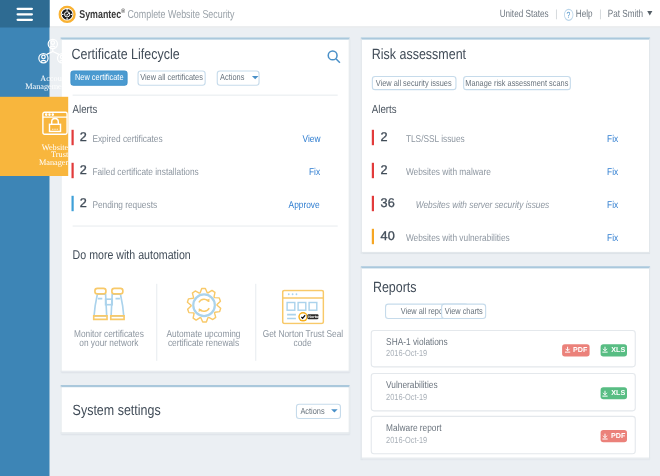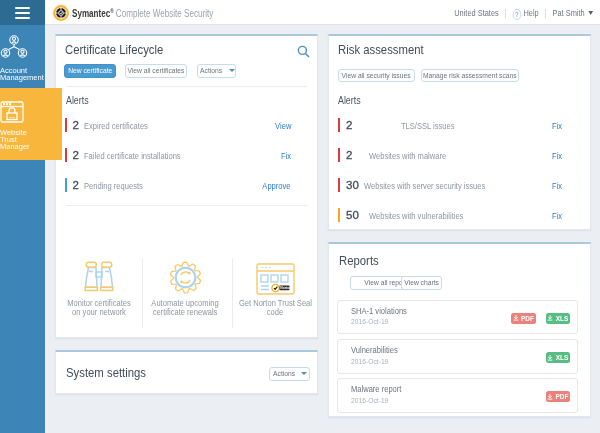--- a/index.html
+++ b/index.html
@@ -7,21 +7,21 @@
 body { font-family:"Liberation Sans", sans-serif; background:#ebeff3; position:relative; }
 .sq { display:inline-block; transform:scaleX(.84); transform-origin:0 50%; white-space:nowrap; }
 .sqr { display:inline-block; transform:scaleX(.84); transform-origin:100% 50%; white-space:nowrap; }
 .sqc { display:inline-block; transform:scaleX(.84); transform-origin:50% 50%; white-space:nowrap; }
 
 
 .sidebar { position:absolute; left:0; top:0; width:45px; height:433px; background:#3d85b6; z-index:5; }
 .burger { position:absolute; left:0; top:0; width:45px; height:25px; background:#2e6b92; }
 .burger span { position:absolute; left:15px; width:15px; height:2.4px; background:#fff; border-radius:1px; }
 .b1{top:7px;} .b2{top:12px;} .b3{top:17px;}
-.nav { position:absolute; left:0; width:62px; text-align:left; color:#fff; }
+.nav { position:absolute; left:0; width:62px; text-align:right; color:#fff;font-family:Liberation Serif, serif; }
 .nav .lbl { font-size:7.5px; line-height:7px; margin-top:2px; }
 .acct { top:25px; height:63px; }
 .acct svg { margin-top:8px; }
 .wtm { top:88px; height:72px; background:#f8b63d; }
 .wtm svg { margin-top:13px; }
 
 
 .header { position:absolute; left:45px; top:0; width:555px; height:25px; background:#fff; border-bottom:1px solid #dfe3e6; }
 .logo { position:absolute; left:7.5px; top:4.5px; }
 .brand { position:absolute; left:26.5px; top:6.5px; font-size:10.5px; color:#3b3b3b; font-weight:bold; white-space:nowrap; transform:scaleX(.77); transform-origin:0 50%; }
@@ -152,20 +152,21 @@
     <div class="albl" style="left:19.5px;"><span class="sq">Failed certificate installations</span></div>
     <div class="alink"><span class="sqr">Fix</span></div>
   </div>
   <div class="arow" style="left:8.5px; top:142px; right:26px;">
     <div class="abar blue"></div>
     <div class="anum" style="left:8px;">2</div>
     <div class="albl" style="left:19.5px;"><span class="sq">Pending requests</span></div>
     <div class="alink"><span class="sqr">Approve</span></div>
   </div>
   <div class="divider" style="top:169px;"></div>
+  <div class="dm-title"><span class="sq">Do more with automation</span></div>
   <div class="vsep" style="left:86px;"></div>
   <div class="vsep" style="left:176px;"></div>
   <div class="dm-col" style="left:0px; width:86px;">
     <div class="icn">
         <svg width="36" height="36" viewBox="0 0 36 36" fill="none">
       <g stroke="#abd3ec" stroke-width="1.5">
         <path d="M7.5 8.5 L5.5 19 L4.5 28.2 h11.5 L15 8.5 z"></path>
         <path d="M28.5 8.5 L30.5 19 L31.5 28.2 h-11.5 L21 8.5 z"></path>
         <rect x="15" y="13" width="6" height="5"></rect>
         <path d="M8 12.5 h4 M24 12.5 h4"></path>
@@ -229,38 +230,38 @@
   <div class="btn" style="left:9.5px; top:32.5px; width:77px;">
       <span class="sqc">View all security issues</span>
     </div>
   <div class="btn" style="left:92.5px; top:32.5px; width:98px;">
       <span class="sqc">Manage risk assessment scans</span>
     </div>
   <div class="alerts-h" style="left:9.5px; top:57.5px;"><span class="sq">Alerts</span></div>
   <div class="arow" style="left:9px; top:82px; right:27.5px;">
     <div class="abar red"></div>
     <div class="anum" style="left:8.5px;">2</div>
-    <div class="albl" style="left:31.5px;margin-left:32px;"><span class="sq">TLS/SSL issues</span></div>
+    <div class="albl" style="left:31.5px;"><span class="sq">TLS/SSL issues</span></div>
     <div class="alink"><span class="sqr">Fix</span></div>
   </div>
   <div class="arow" style="left:9px; top:112px; right:27.5px;">
     <div class="abar red"></div>
     <div class="anum" style="left:8.5px;">2</div>
     <div class="albl" style="left:31.5px;"><span class="sq">Websites with malware</span></div>
     <div class="alink"><span class="sqr">Fix</span></div>
   </div>
   <div class="arow" style="left:9px; top:142px; right:27.5px;">
     <div class="abar red"></div>
-    <div class="anum" style="left:8.5px;">30</div>
-    <div class="albl" style="left:26px;"><span class="sq">Websites with server security issues</span></div>
+    <div class="anum" style="left:8.5px;">36</div>
+    <div class="albl" style="left:40px;font-style:italic;"><span class="sq">Websites with server security issues</span></div>
     <div class="alink"><span class="sqr">Fix</span></div>
   </div>
   <div class="arow" style="left:9px; top:172px; right:27.5px;">
     <div class="abar orange"></div>
-    <div class="anum" style="left:8.5px;">50</div>
+    <div class="anum" style="left:8.5px;">40</div>
     <div class="albl" style="left:31.5px;"><span class="sq">Websites with vulnerabilities</span></div>
     <div class="alink"><span class="sqr">Fix</span></div>
   </div>
 </div>
 
 <div class="card" id="reports">
   <div class="ctitle" style="left:10.5px; top:9px;"><span class="sq">Reports</span></div>
   <div class="btn" style="left:21px; top:32px; width:76px;">
       <span class="sqc">View all reports</span>
     </div>

